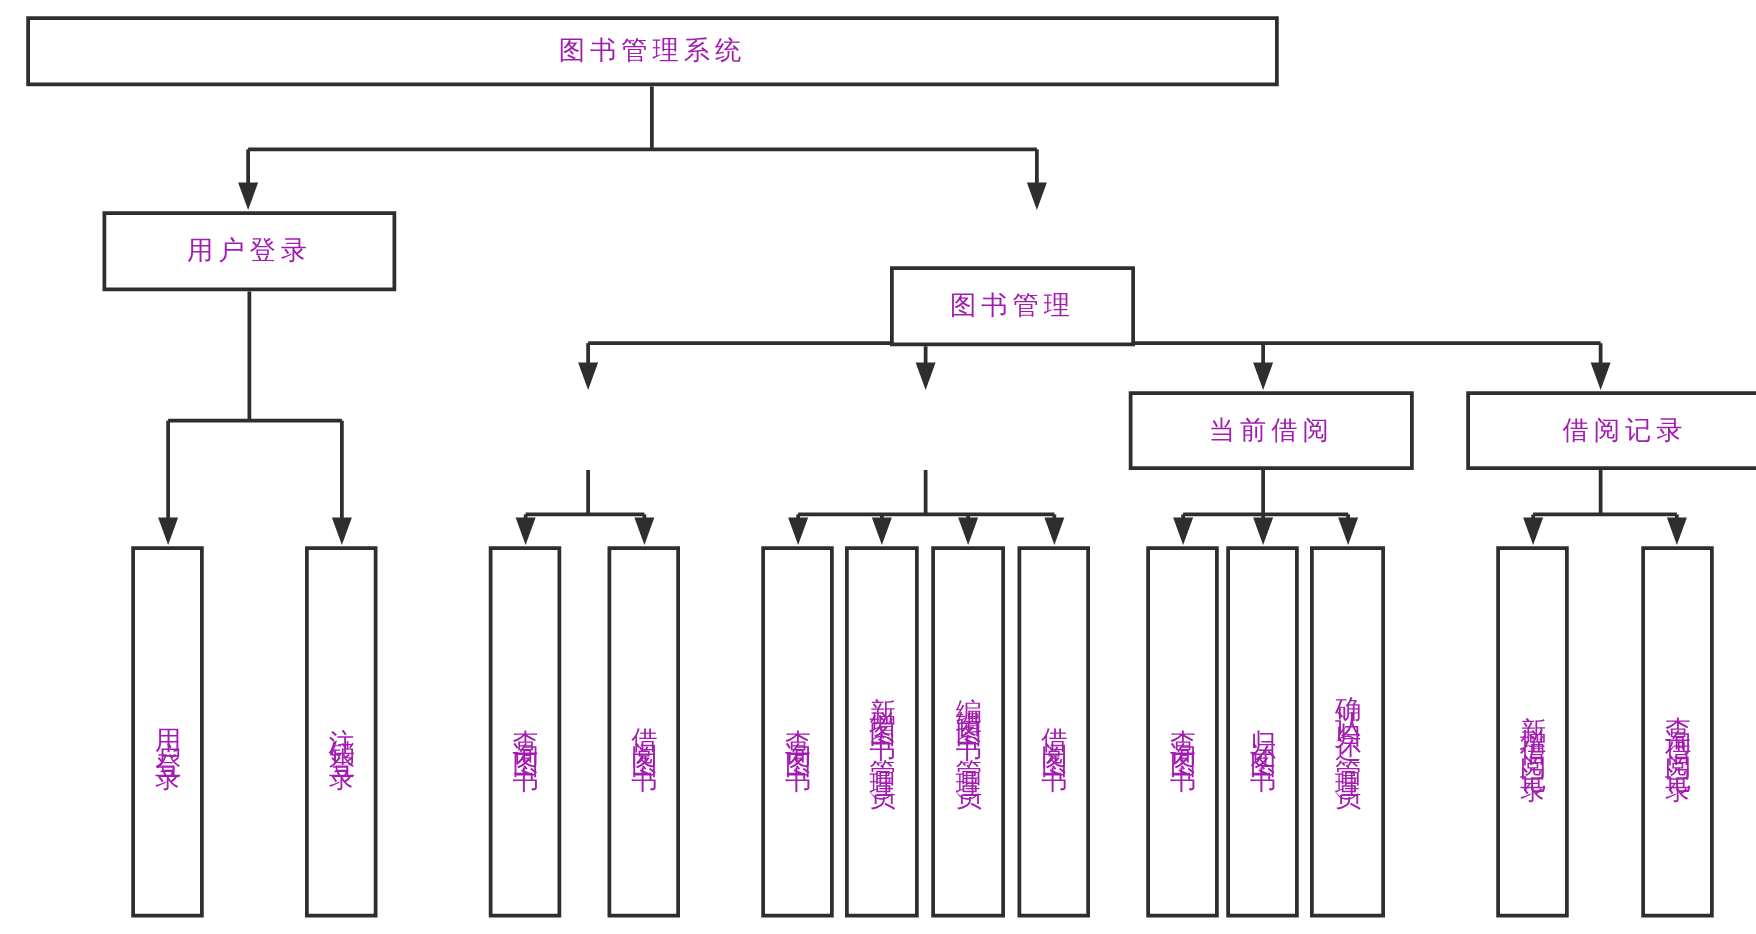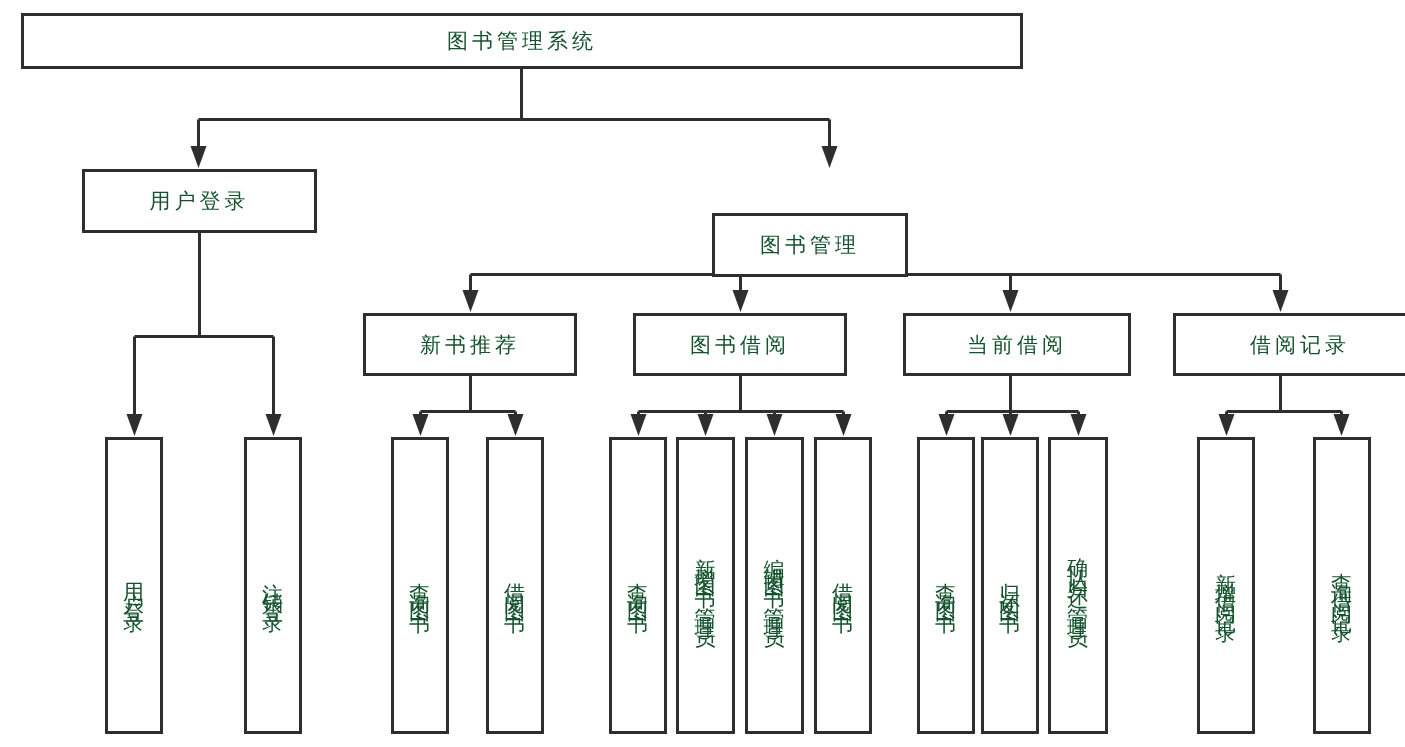--- a/index.html
+++ b/index.html
@@ -31,21 +31,21 @@
     stroke: none;
   }
   .node {
     position: absolute;
     box-sizing: border-box;
     border: 3px solid #2e2e2e;
     background: #ffffff;
     display: flex;
     align-items: center;
     justify-content: center;
-    color: #14532d;
+    color: #a21caf;
     font-size: 21px;
     letter-spacing: 4px;
     text-align: center;
     line-height: 1.2;
   }
   .node-v {
     writing-mode: vertical-rl;
     text-orientation: mixed;
     letter-spacing: 10px;
     font-size: 21px;
@@ -142,22 +142,20 @@
       <path class="cline" d="M1341.5 411.5 V420"></path>
       <polygon class="ahead" points="1341.5,436 1333.5,414 1349.5,414"></polygon>
     </g>
   </svg>
 
   <div class="node" style="left:21px; top:13px; width:1002px; height:56px;">图书管理系统</div>
 
   <div class="node" style="left:82px; top:169px; width:235px; height:64px;">用户登录</div>
   <div class="node" style="left:712px; top:169px; width:196px; height:64px;margin-top:44px;">图书管理</div>
 
-  <div class="node" style="left:363px; top:313px; width:214px; height:63px;">新书推荐</div>
-  <div class="node" style="left:633px; top:313px; width:214px; height:63px;">图书借阅</div>
   <div class="node" style="left:903px; top:313px; width:228px; height:63px;">当前借阅</div>
   <div class="node" style="left:1173px; top:313px; width:254px; height:63px;">借阅记录</div>
 
   <div class="node node-v" style="left:105px; top:437px; width:58px; height:297px;">用户登录</div>
   <div class="node node-v" style="left:244px; top:437px; width:58px; height:297px;">注销登录</div>
 
   <div class="node node-v" style="left:391px; top:437px; width:58px; height:297px;">查询图书</div>
   <div class="node node-v" style="left:486px; top:437px; width:58px; height:297px;">借阅图书</div>
 
   <div class="node node-v" style="left:609px; top:437px; width:58px; height:297px;">查询图书</div>

